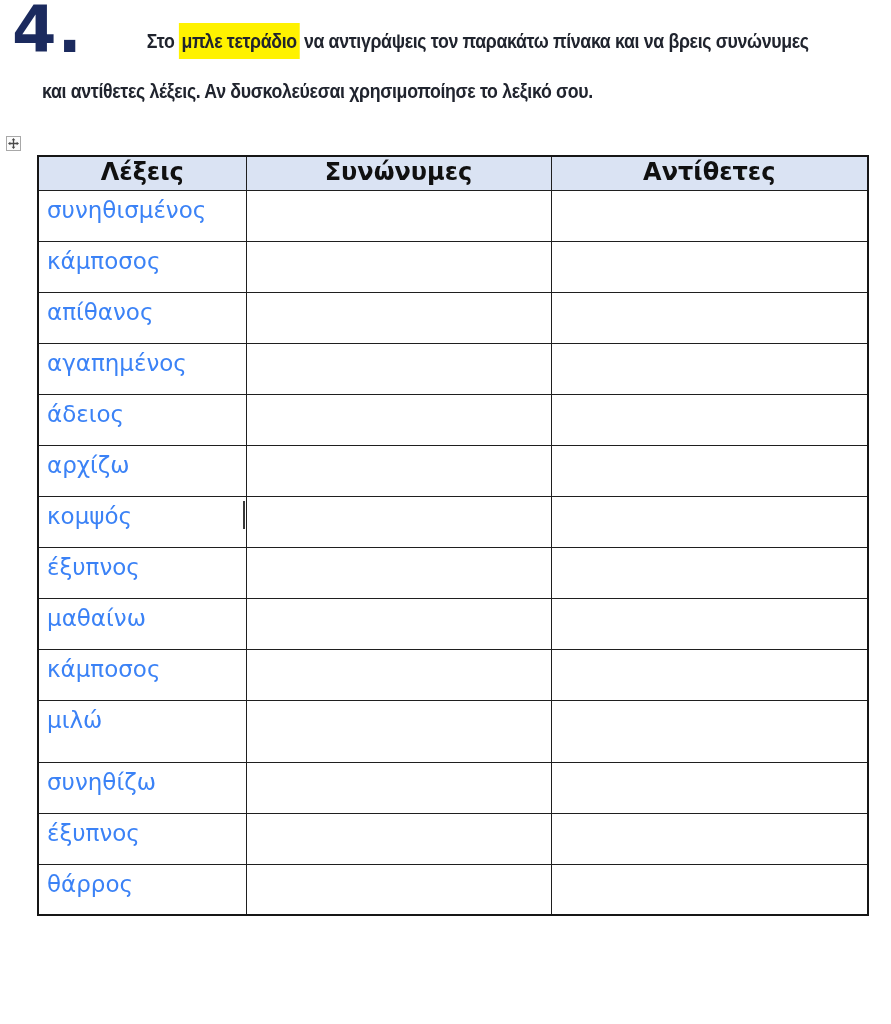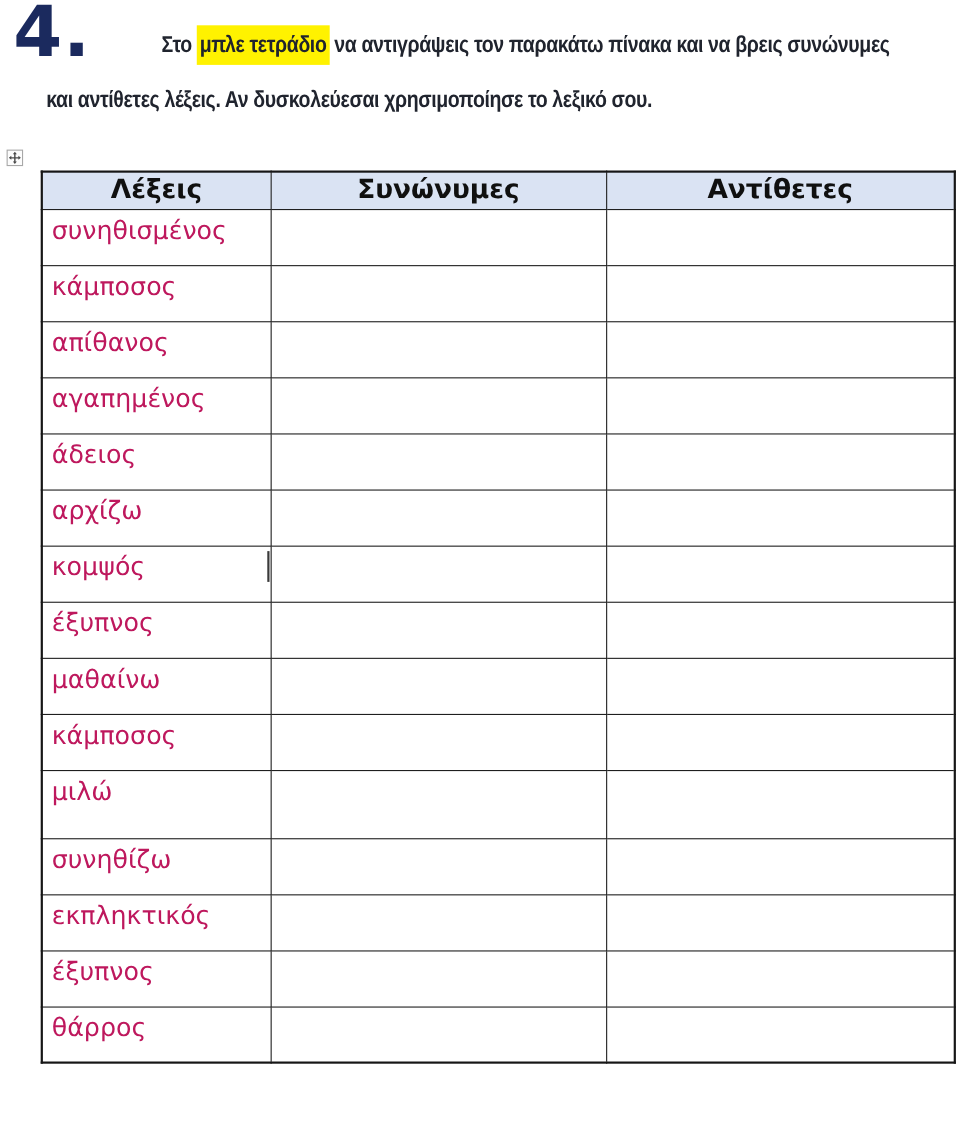--- a/index.html
+++ b/index.html
@@ -85,21 +85,21 @@
     color: #101010;
     text-align: center;
     vertical-align: middle;
     padding: 1px 0 3px 0;
   }
   table.vocab td {
     height: 51px;
     vertical-align: top;
     padding: 6px 6px 0 8px;
     font-size: 23px;
-    color: #be185d;
+    color: #3b82f6;
     background: #ffffff;
   }
   tr.row-tall td { height: 62px; }
 
   
   .text-caret {
     position: absolute;
     left: 243px;
     top: 501px;
     width: 2px;
@@ -190,25 +190,20 @@
       <td>μιλώ</td>
       <td></td>
       <td></td>
     </tr>
     <tr>
       <td>συνηθίζω</td>
       <td></td>
       <td></td>
     </tr>
     <tr>
-      <td>εκπληκτικός</td>
-      <td></td>
-      <td></td>
-    </tr>
-    <tr>
       <td>έξυπνος</td>
       <td></td>
       <td></td>
     </tr>
     <tr>
       <td>θάρρος</td>
       <td></td>
       <td></td>
     </tr>
   </tbody>

